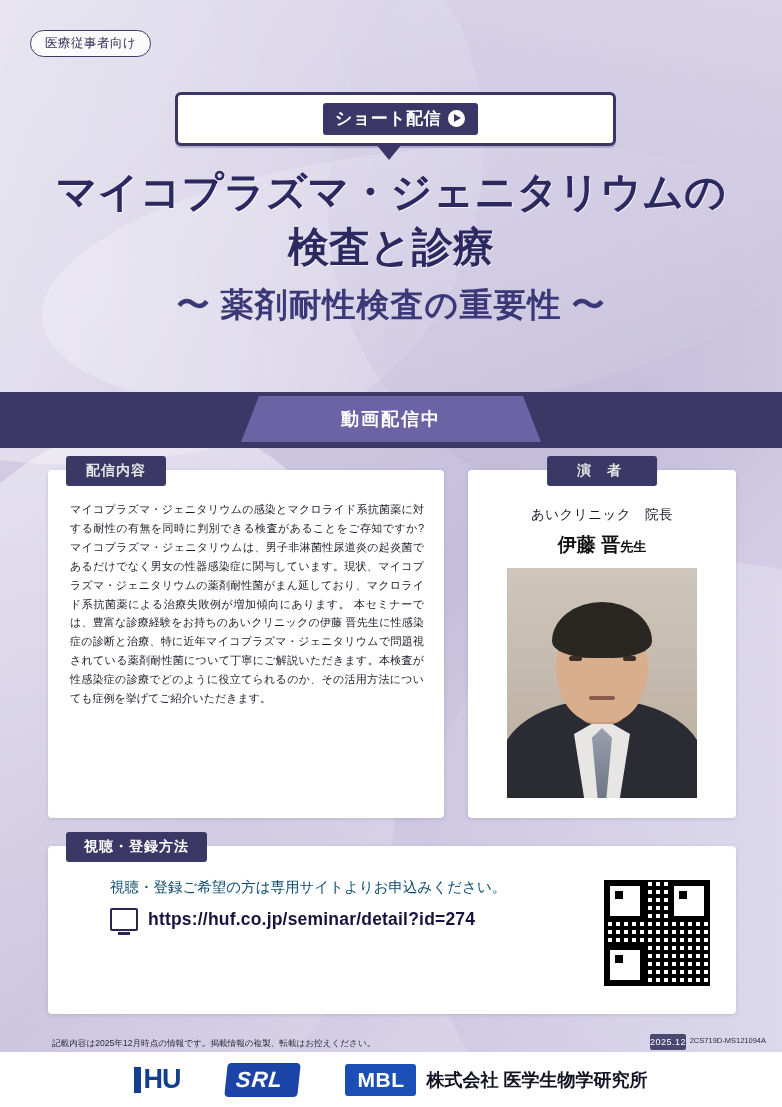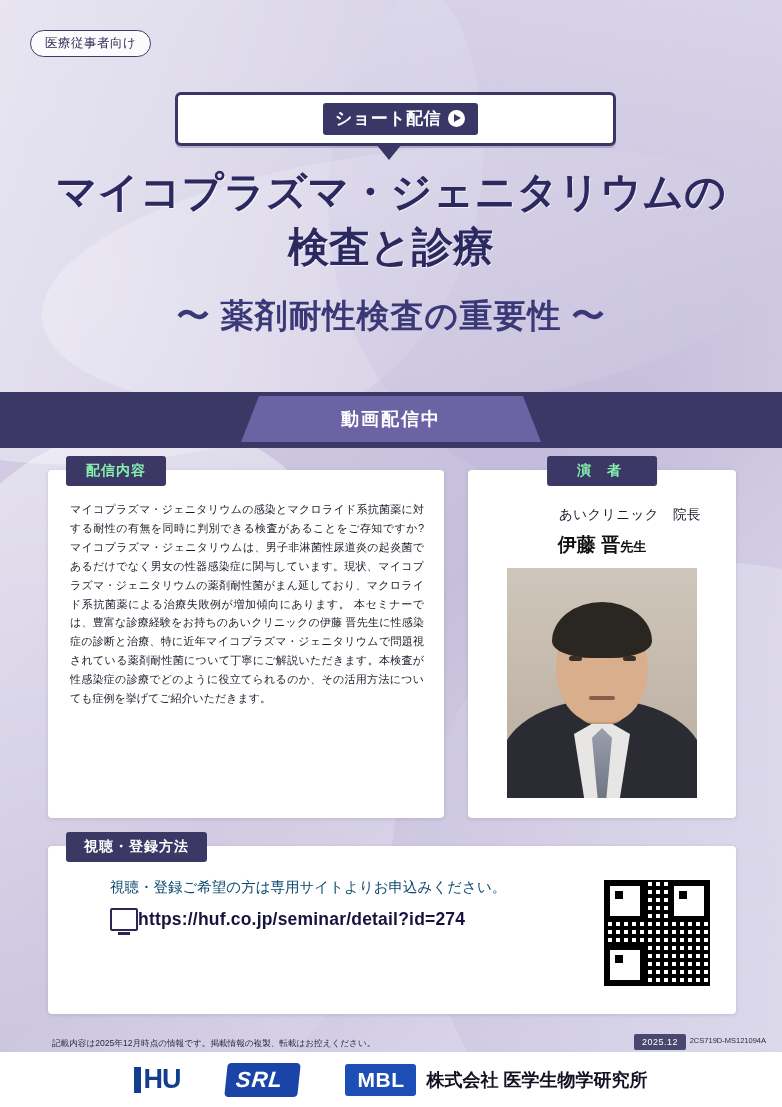--- a/index.html
+++ b/index.html
@@ -142,21 +142,21 @@
   }
   .title-l1, .title-l2 {
     font-size: 41px;
     font-weight: bold;
     color: #2c2960;
     letter-spacing: 0px;
     line-height: 1.35;
     text-shadow: 1px 1px 0 rgba(255,255,255,0.6);
   }
   .title-l3 {
-    margin-top: 18px;
+    margin-top: 7px;
     font-size: 33px;
     font-weight: bold;
     color: #3b3878;
     letter-spacing: 1px;
   }
 
   
   .band {
     position: absolute;
     left: 0; top: 392px;
@@ -196,21 +196,21 @@
     width: 396px; height: 348px;
   }
   .card-right {
     left: 468px; top: 470px;
     width: 268px; height: 348px;
   }
   .card-head {
     position: absolute;
     top: -14px; left: 18px;
     background: #3c3866;
-    color: #86efac;
+    color: #e5e5e5;
     font-size: 14px;
     font-weight: bold;
     padding: 6px 20px;
     border-radius: 3px;
     letter-spacing: 1px;
     text-align: center;
   }
   .card-right .card-head {
     left: 50%;
     transform: translateX(-50%);
@@ -225,21 +225,20 @@
     color: #1b1b28;
     text-align: justify;
   }
   .speaker-affil {
     position: absolute;
     top: 36px; left: 0; width: 100%;
     text-align: center;
     font-size: 13.5px;
     color: #1b1b28;
     letter-spacing: 0.5px;
-    padding-left: 28px;
   }
   .speaker-name {
     position: absolute;
     top: 62px; left: 0; width: 100%;
     text-align: center;
     font-size: 19px;
     font-weight: bold;
     color: #111;
   }
   .speaker-name .suffix {
@@ -337,20 +336,21 @@
     position: absolute;
     left: 62px; top: 32px;
     font-size: 14.5px;
     color: #0c4a6e;
   }
   .reg-url-row {
     position: absolute;
     left: 62px; top: 62px;
     display: flex;
     align-items: center;
+    gap: 10px;
   }
   .monitor {
     width: 24px; height: 19px;
     border: 2.5px solid #2a2757;
     border-radius: 2px;
     position: relative;
     background: #fff;
   }
   .monitor:after {
     content:"";
@@ -404,21 +404,21 @@
     left: 52px; top: 1038px;
     font-size: 8.6px;
     color: #2b2b3c;
   }
   .date-chip {
     position: absolute;
     right: 96px; top: 1034px;
     background: #4a4770;
     color: #fff;
     font-size: 9px;
-    padding: 3px 8px;
+    padding: 3px 0;
     border-radius: 2px;
     letter-spacing: 0.5px;
   }
   .code-txt {
     position: absolute;
     right: 16px; top: 1036px;
     font-size: 7.5px;
     color: #2b2b3c;
     letter-spacing: 0px;
   }

